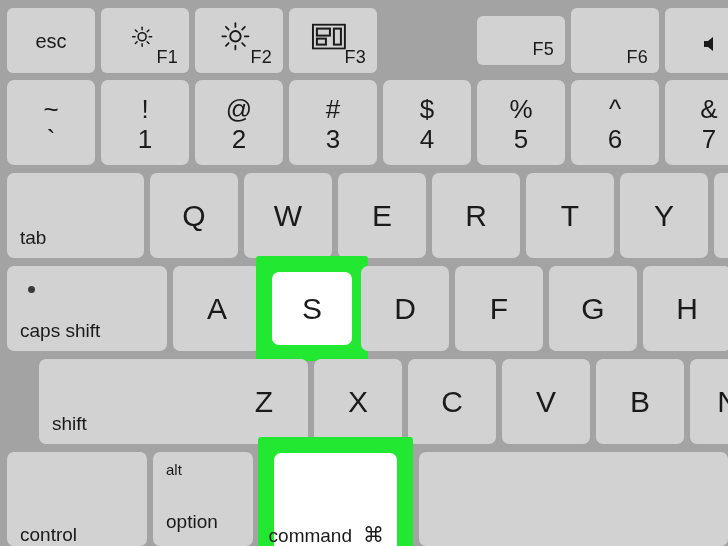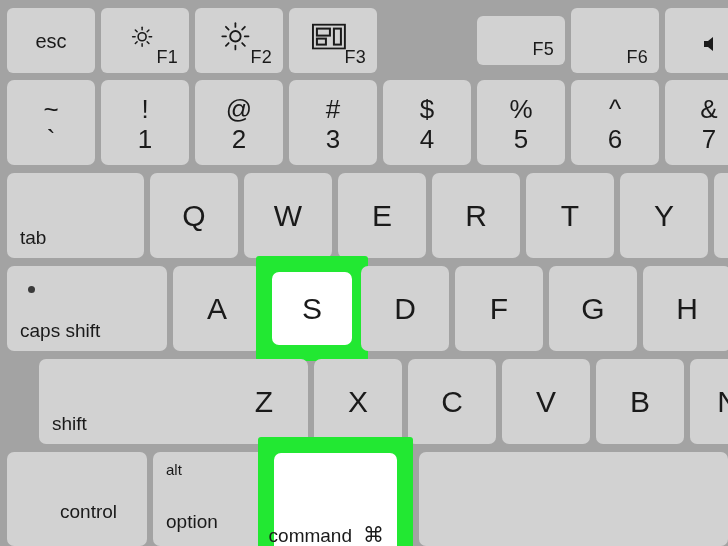--- a/index.html
+++ b/index.html
@@ -282,23 +282,23 @@
     <span class="key-label lbl-center">V</span>
   </div>
   <div class="key" style="left:596px; top:359px; width:88px; height:85px;">
     <span class="key-label lbl-center">B</span>
   </div>
   <div class="key" style="left:690px; top:359px; width:88px; height:85px;">
     <span class="key-label lbl-center" style="left:-6px; right:auto; width:88px;">N</span>
   </div>
 
   <div class="key" style="left:7px; top:452px; width:140px; height:94px;">
-    <span class="key-label lbl-bl" style="bottom:25px;margin-left:40px;">control</span>
-  </div>
-  <div class="key" style="left:153px; top:452px; width:121px; height:94px;">
+    <span class="key-label lbl-bl" style="bottom:2px;">control</span>
+  </div>
+  <div class="key" style="left:153px; top:452px; width:100px; height:94px;">
     <span class="key-label lbl-bl-small">alt</span>
     <span class="key-label lbl-bl" style="bottom:15px;">option</span>
   </div>
 
   <div class="hl" style="left:258px; top:437px; width:155px; height:112px;">
     <div class="hl-inner" style="left:16px; top:16px; width:123px; height:100px;">
       <span class="key-label lbl-cmd">
         <span>command</span><span class="cmd-glyph">⌘</span>
       </span>
     </div>

